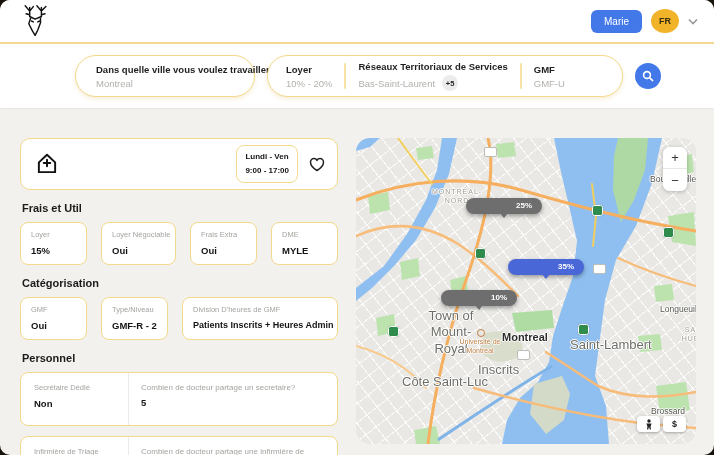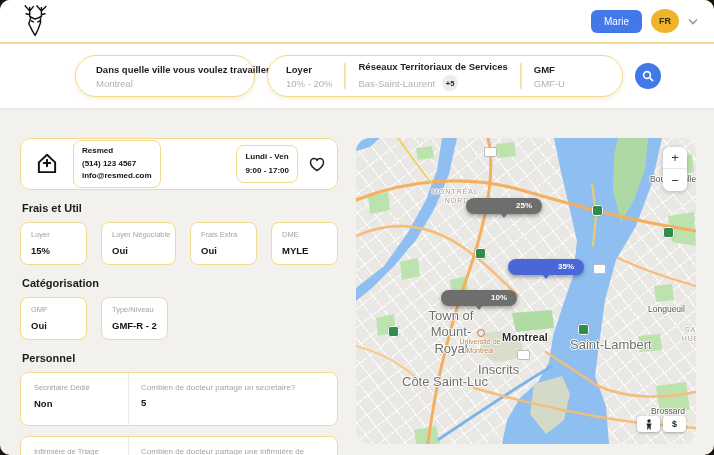--- a/index.html
+++ b/index.html
@@ -140,25 +140,20 @@
 
     <section class="left">
 
       <div class="clinic-card">
         <span class="house">
           <svg width="26" height="26" viewBox="0 0 24 24" fill="none" stroke="#111" stroke-width="1.8" stroke-linejoin="round" stroke-linecap="round">
             <path d="M4.5 10.5 L12 3.5 L19.5 10.5 L19.5 19.5 L4.5 19.5 Z"></path>
             <path d="M12 8 L12 14 M9 11 L15 11"></path>
           </svg>
         </span>
-        <div class="info-box">
-          <div>Resmed</div>
-          <div>(514) 123 4567</div>
-          <div>info@resmed.com</div>
-        </div>
         <div class="hours-box">
           <div>Lundi - Ven</div>
           <div>9:00 - 17:00</div>
         </div>
         <span class="heart">
           <svg width="16" height="15" viewBox="0 0 16 15" fill="none" stroke="#222" stroke-width="1.5" stroke-linejoin="round">
                 <path d="M8 13.5 C8 13.5 1.5 9.5 1.5 5.2 C1.5 3 3.2 1.5 5 1.5 C6.4 1.5 7.5 2.3 8 3.4 C8.5 2.3 9.6 1.5 11 1.5 C12.8 1.5 14.5 3 14.5 5.2 C14.5 9.5 8 13.5 8 13.5 Z"></path>
               </svg>
         </span>
       </div>
@@ -185,20 +180,24 @@
 
       <div class="section-title">Catégorisation</div>
       <div class="frow">
         <div class="fbox">
           <div class="flabel">GMF</div>
           <div class="fvalue">Oui</div>
         </div>
         <div class="fbox">
           <div class="flabel">Type/Niveau</div>
           <div class="fvalue">GMF-R - 2</div>
+        </div>
+        <div class="fbox">
+          <div class="flabel">Division D'heures de GMF</div>
+          <div class="fvalue" style="font-size:9px">Patients Inscrits + Heures Admin</div>
         </div>
       </div>
 
       <div class="section-title">Personnel</div>
 
       <div class="pcard">
         <div class="pleft">
           <div class="flabel">Secrétaire Dédié</div>
           <div class="fvalue">Non</div>
         </div>
@@ -272,21 +271,21 @@
       <span class="shield-w" style="left:237px;top:126px"></span>
 
       <div class="map-label lbl-wrap lbl-district" style="left:74px;top:50px;width:54px">MONTRÉAL-NORD</div>
       <div class="map-label lbl-town" style="left:262px;top:36px">Boucherville</div>
       <div class="map-label lbl-wrap" style="left:70px;top:170px;width:50px">Town of Mount-Royal</div>
       <div class="uni-dot" style="left:121px;top:191px"></div>
       <div class="map-label lbl-wrap lbl-uni" style="left:92px;top:200px;width:64px">Université de Montréal</div>
       <div class="map-label lbl-city" style="left:146px;top:193px">Montreal</div>
       <div class="map-label" style="left:122px;top:224px">Inscrits</div>
       <div class="map-label" style="left:46px;top:236px">Côte Saint-Luc</div>
-      <div class="map-label lbl-town" style="left:260px;top:166px">Longueuil</div>
+      <div class="map-label lbl-town" style="left:272px;top:166px">Longueuil</div>
       <div class="map-label" style="left:214px;top:199px">Saint-Lambert</div>
       <div class="map-label lbl-town" style="left:263px;top:268px">Brossard</div>
       <div class="map-label lbl-wrap lbl-district" style="left:322px;top:188px;width:42px">SAINT-HUBERT</div>
 
       <div class="marker m-gray" style="left:148px;top:76px"><span>25%</span></div>
       <div class="marker m-blue" style="left:190px;top:137px"><span>35%</span></div>
       <div class="marker m-gray" style="left:123px;top:168px"><span>10%</span></div>
 
       <div class="zoomctl">
         <button class="zbtn">+</button>

